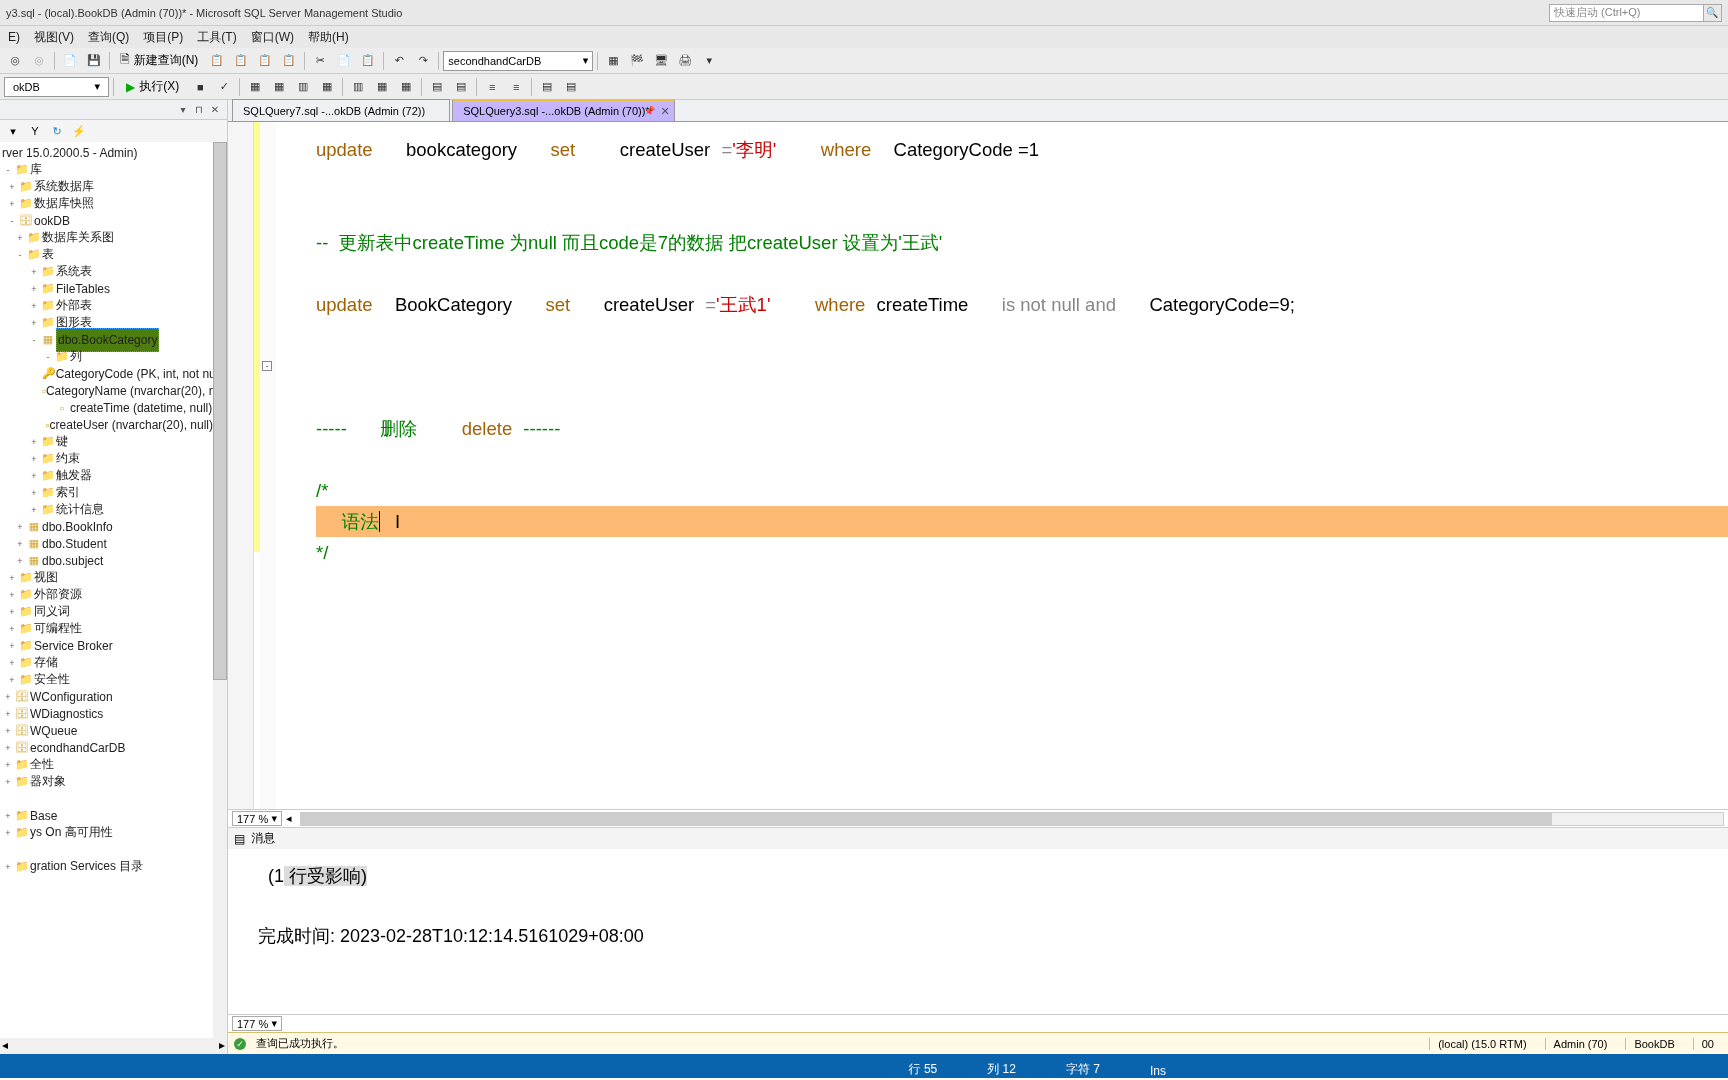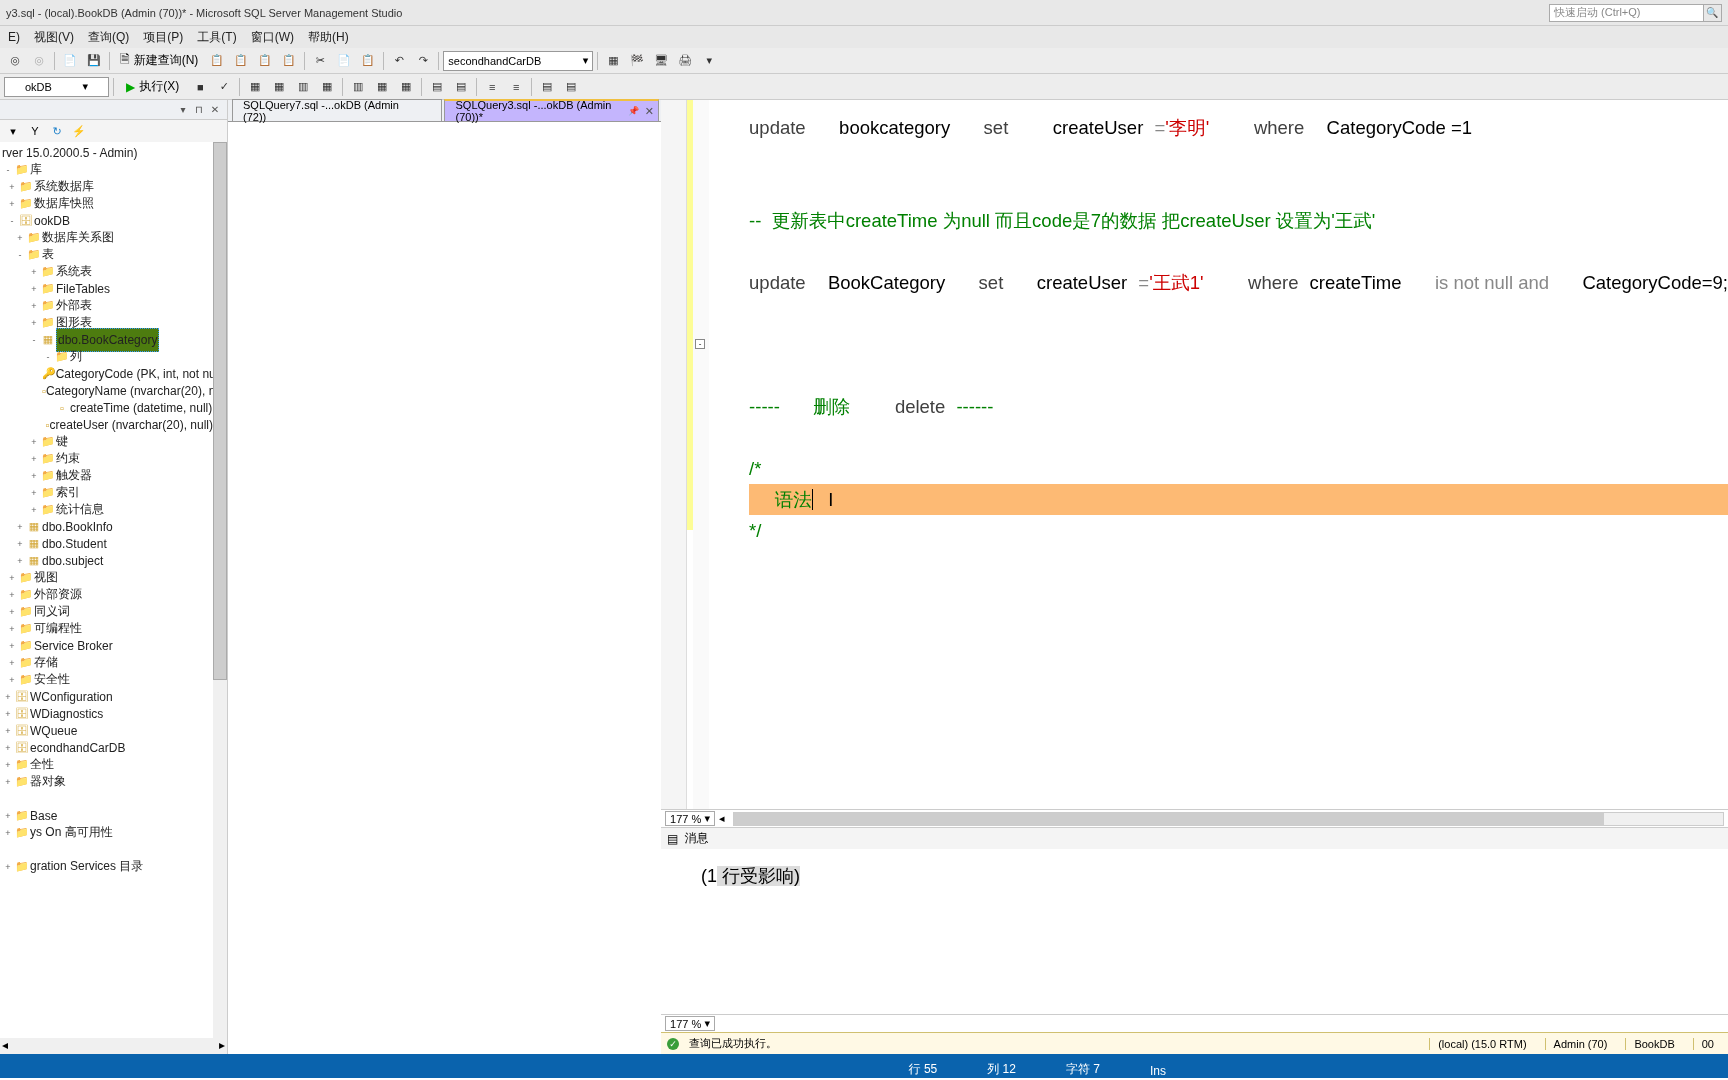--- a/index.html
+++ b/index.html
@@ -15,21 +15,21 @@
 .menu-item { padding: 2px 6px; font-size: 12px; color: #222; cursor: pointer; }
 
 .toolbar { height: 26px; background: #ededed; display: flex; align-items: center; padding: 0 4px; gap: 2px; border-bottom: 1px solid #ccc; }
 .toolbar-btn { width: 22px; height: 22px; display: flex; align-items: center; justify-content: center; font-size: 11px; color: #333; cursor: pointer; }
 .toolbar-btn.disabled { color: #aaa; }
 .toolbar-sep { width: 1px; height: 18px; background: #bbb; margin: 0 2px; }
 .toolbar-text-btn { padding: 0 6px; height: 22px; display: flex; align-items: center; gap: 4px; font-size: 12px; cursor: pointer; }
 .db-combo { width: 150px; height: 20px; border: 1px solid #999; background: #fff; padding: 0 4px; font-size: 11px; display: flex; align-items: center; justify-content: space-between; }
 
 .toolbar2 { height: 26px; background: #ededed; display: flex; align-items: center; padding: 0 4px; gap: 2px; border-bottom: 1px solid #ccc; }
-.db-combo2 { width: 105px; height: 20px; border: 1px solid #999; background: #fff; padding: 0 20px; font-size: 11px; display: flex; align-items: center; justify-content: space-between; }
+.db-combo2 { width: 105px; height: 20px; border: 1px solid #999; background: #fff; padding: 0 8px; font-size: 11px; display: flex; align-items: center; justify-content: space-between; }
 .exec-btn { padding: 0 8px; height: 22px; display: flex; align-items: center; gap: 4px; font-size: 12px; cursor: pointer; }
 
 .main { display: flex; height: calc(100% - 126px); }
 
 .obj-explorer { width: 228px; background: #fff; border-right: 1px solid #ccc; display: flex; flex-direction: column; }
 .obj-header { height: 20px; background: #eef0f3; border-bottom: 1px solid #ccc; display: flex; align-items: center; padding: 0 4px; font-size: 11px; }
 .obj-header-spacer { flex: 1; }
 .obj-header-btn { width: 16px; height: 16px; display: flex; align-items: center; justify-content: center; font-size: 10px; cursor: pointer; color: #555; }
 .obj-toolbar { height: 22px; background: #f4f4f4; display: flex; align-items: center; padding: 0 4px; gap: 4px; }
 .obj-toolbar-btn { width: 18px; height: 18px; display: flex; align-items: center; justify-content: center; font-size: 11px; cursor: pointer; }
@@ -40,35 +40,35 @@
 .tree-toggle { width: 12px; text-align: center; font-size: 9px; color: #666; }
 .tree-icon { width: 16px; font-size: 11px; color: #d4a839; display: inline-flex; justify-content: center; }
 .tree-label { font-size: 12px; color: #222; }
 .tree-node.selected .tree-label { background: #4d7c0f; border: 1px dotted #3399ff; padding: 4px 1px; }
 .ind0 { padding-left: 2px; }
 .ind1 { padding-left: 6px; }
 .ind2 { padding-left: 14px; }
 .ind3 { padding-left: 28px; }
 .ind4 { padding-left: 42px; }
 
-.editor-pane { flex: 1; display: flex; flex-direction: row; min-width: 0; }
+.editor-pane { flex: 1; display: flex; flex-direction: column; min-width: 0; }
 .tab-bar { height: 22px; background: #eef0f3; display: flex; align-items: flex-end; padding-left: 4px; border-bottom: 1px solid #999; }
 .tab { height: 22px; padding: 0 24px 0 10px; display: flex; align-items: center; font-size: 11px; border: 1px solid #999; border-bottom: none; background: #eef0f3; margin-right: 2px; position: relative; cursor: pointer; }
 .tab.active { background: #c4b5fd; border-top: 2px solid #f0c040; }
 .tab-close { position: absolute; right: 4px; font-size: 11px; color: #555; }
 .tab-pin { position: absolute; right: 18px; font-size: 9px; color: #555; }
 
 .editor-area { flex: 1; display: flex; flex-direction: column; min-height: 0; }
 .code-area { flex: 1; display: flex; overflow: hidden; position: relative; }
 .gutter-outer { width: 26px; background: #f5f5f5; border-right: 1px solid #ddd; }
 .change-bar { width: 6px; background: #fdfd96; }
 .outline-col { width: 16px; background: #fafafa; position: relative; }
 .outline-box { position: absolute; left: 2px; width: 10px; height: 10px; border: 1px solid #888; font-size: 8px; line-height: 8px; text-align: center; background: #fff; }
 .code-content { flex: 1; padding: 12px 0 0 40px; font-family: "Consolas","SimSun",monospace; font-size: 18.5px; line-height: 31px; white-space: pre; }
-.kw { color: #404040; }
+.kw { color: #a16207; }
 .str { color: #cc0000; }
 .com { color: #008000; }
 .gray { color: #888; }
 .txt { color: #000; text-align: right; }
 .cursor-line { background: #fdba74; display: inline-block; width: 100%; }
 
 .zoom { height: 18px; display: flex; align-items: center; padding: 0 4px; font-size: 11px; border-top: 1px solid #ccc; }
 .zoom-combo { width: 50px; border: 1px solid #aaa; padding: 0 4px; display: flex; justify-content: space-between; align-items: center; background: #fff; }
 .hscroll-track { flex: 1; height: 14px; background: #f0f0f0; border: 1px solid #ccc; margin-left: 4px; position: relative; }
 .hscroll-thumb { position: absolute; left: 0; top: 0; height: 100%; width: 88%; background: #cdcdcd; }
@@ -464,20 +464,21 @@
         </div>
       </div>
 
       <div class="msg-header">
         <span>▤</span>
         <span>消息</span>
       </div>
       <div class="msg-body">
 <div>&nbsp;&nbsp;(1<span class="highlight"> 行受影响)</span></div>
 <br>
+<div>完成时间: 2023-02-28T10:12:14.5161029+08:00</div>
       </div>
 
       <div class="zoom2">
         <div class="zoom-combo">
           <span>177 %</span>
           <span>▾</span>
         </div>
       </div>
 
       <div class="status-bar">

